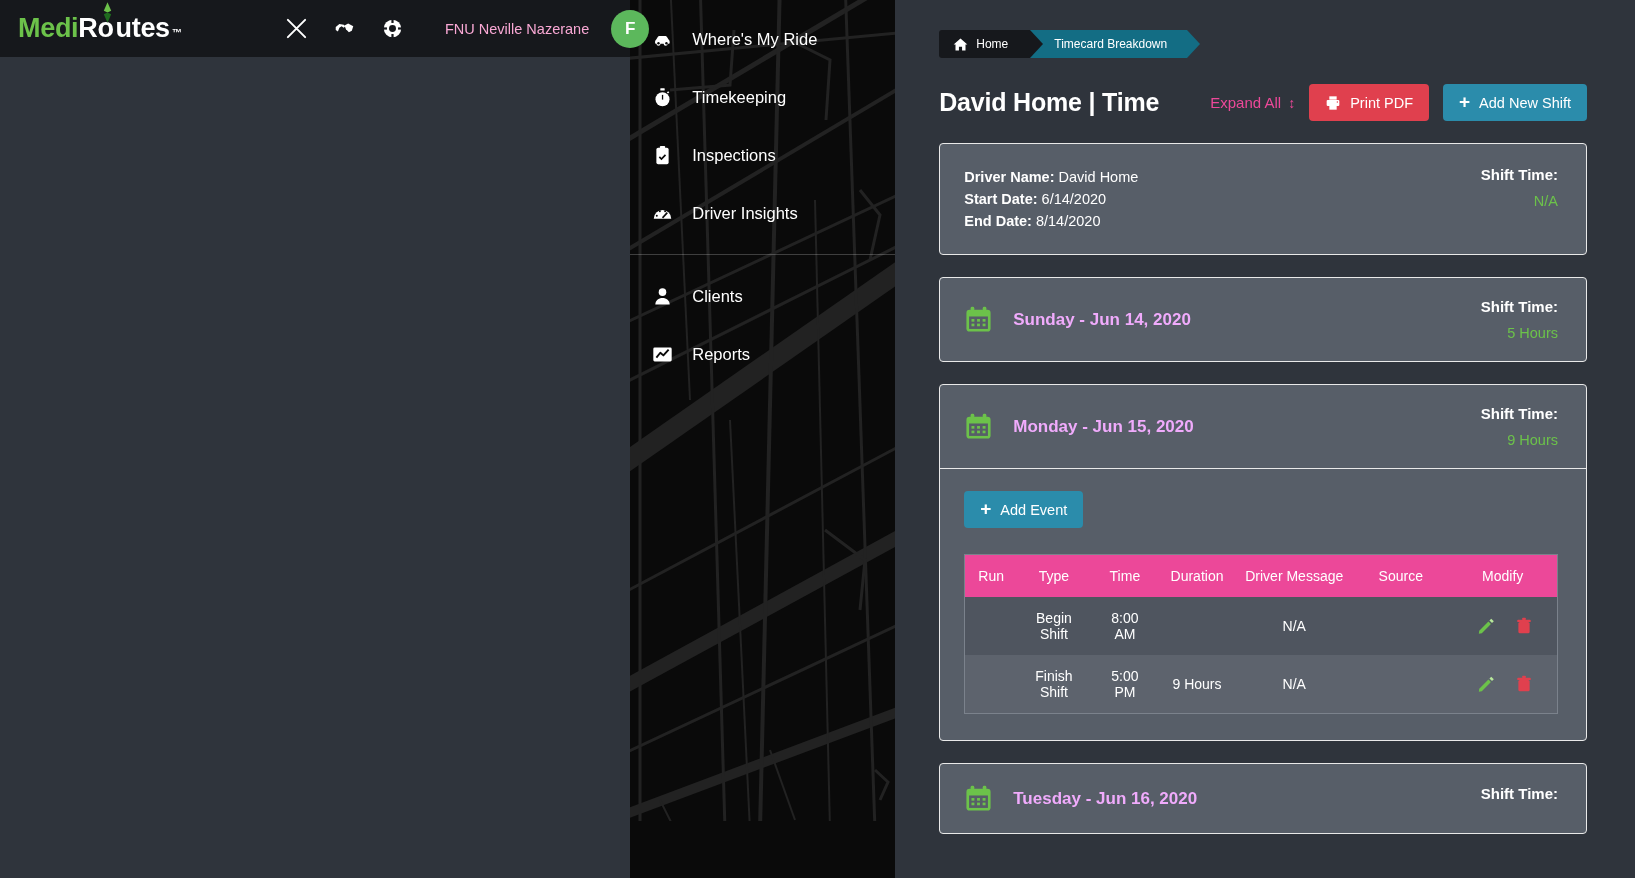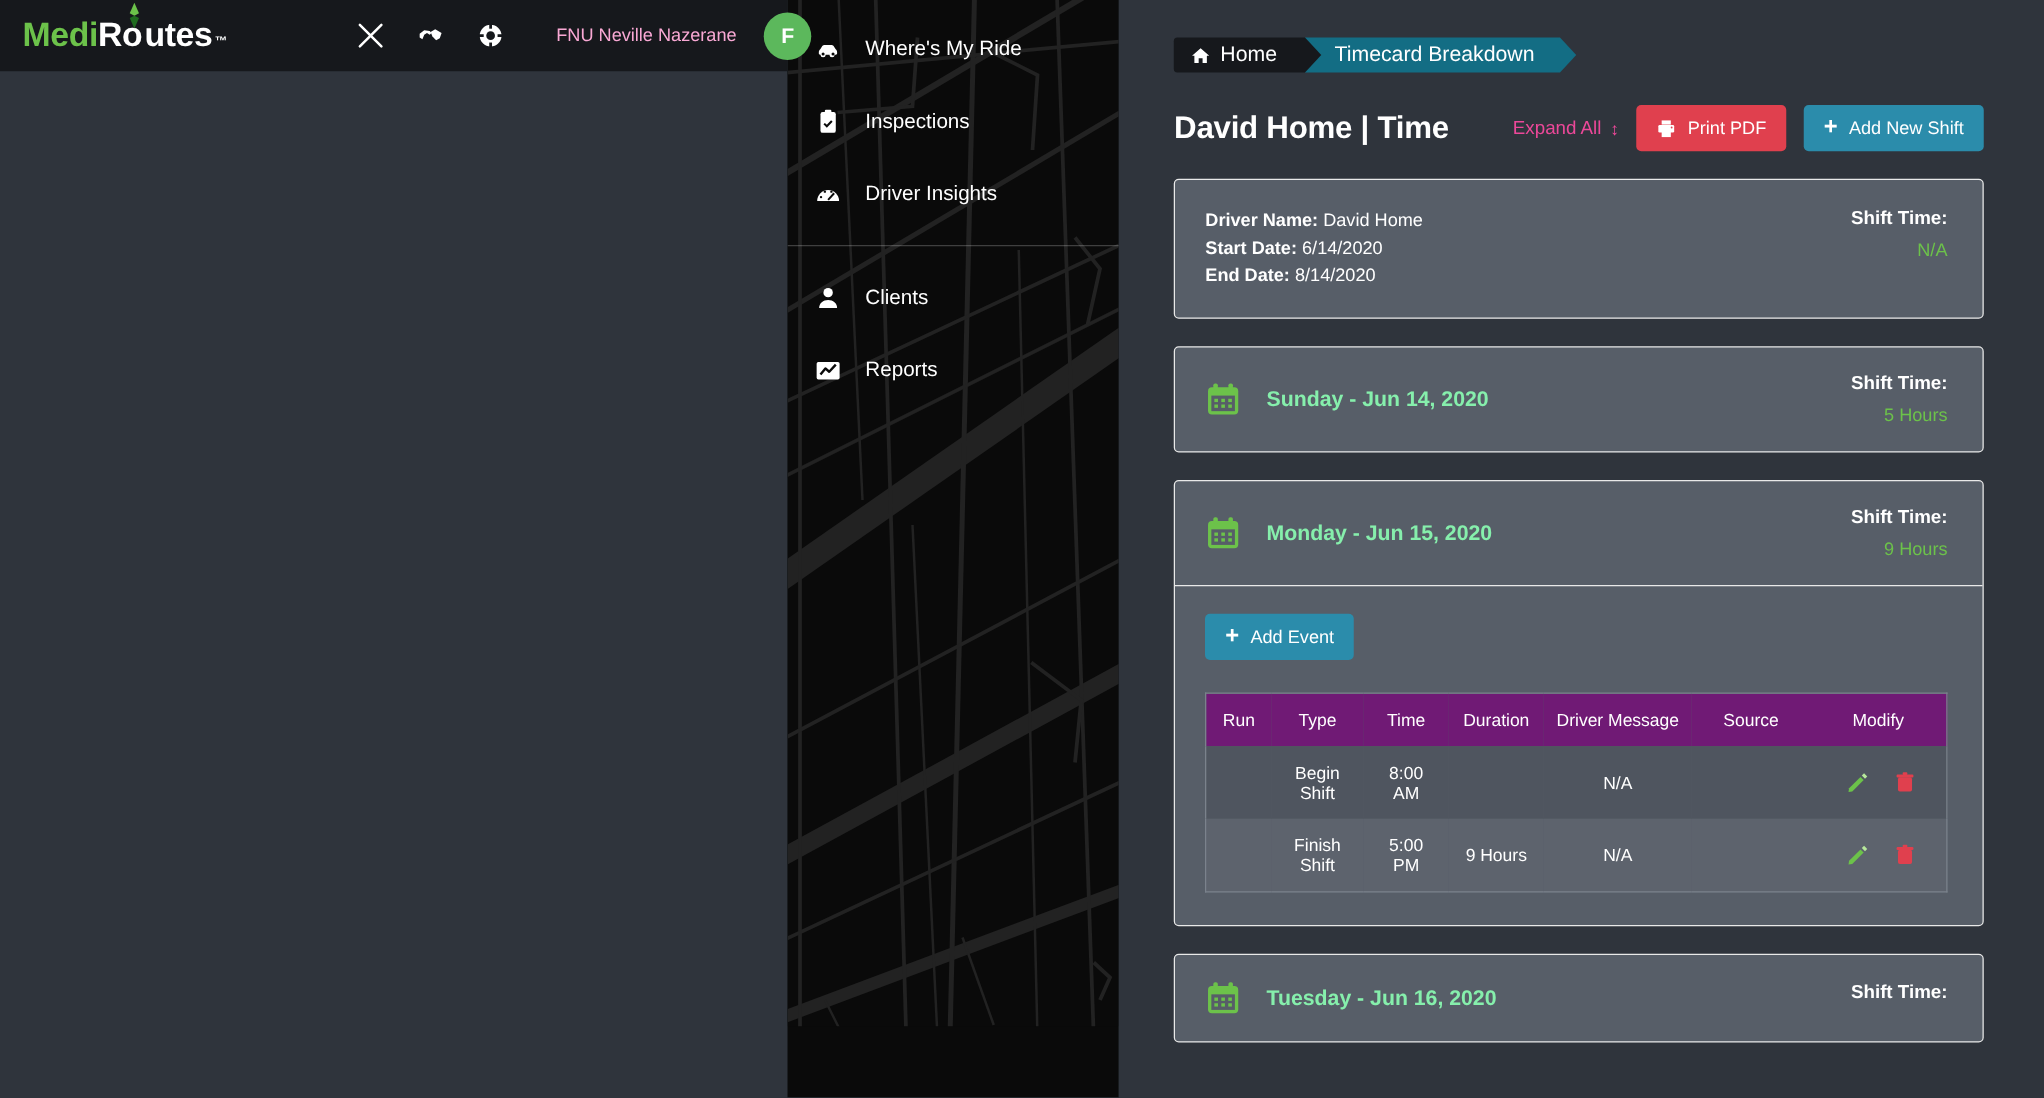--- a/index.html
+++ b/index.html
@@ -92,21 +92,21 @@
 
   
   .main {
     flex: 1; background: #2f343c;
     overflow: hidden; position: relative;
     padding: 0 0 0 0;
   }
   .main-inner { padding: 30px 48px 0 44px; }
 
   
-  .breadcrumb { display: flex; align-items: stretch; height: 28px; font-size: 17px; text-align: center; }
+  .breadcrumb { display: flex; align-items: stretch; height: 28px; font-size: 12px; text-align: center; }
   .crumb {
     display: flex; align-items: center; position: relative;
     padding: 0 18px 0 14px; cursor: pointer; color: #fff;
   }
   .crumb.home { background: #16181c; border-radius: 3px 0 0 3px; padding-left: 14px; padding-right: 22px;}
   .crumb.home::after {
     content: ""; position: absolute; right: -13px; top: 0;
     border-top: 14px solid transparent; border-bottom: 14px solid transparent;
     border-left: 13px solid #16181c; z-index: 3;
   }
@@ -157,38 +157,38 @@
   .shift-label { font-size: 15px; font-weight: bold; color: #ffffff; }
   .shift-val { font-size: 14.5px; color: #6cc24a; margin-top: 10px; }
 
   
   .day-head {
     display: flex; align-items: center; justify-content: space-between;
     padding: 20px 28px 20px 24px; cursor: pointer;
   }
   .day-left { display: flex; align-items: center; gap: 20px; }
   .cal-ico { width: 29px; height: 29px; }
-  .day-title { font-size: 17px; font-weight: bold; color: #86efac; }
+  .day-title { font-size: 17px; font-weight: bold; color: #f0abfc; }
   .day-right { text-align: right; }
 
   
   .day-detail { border-top: 1px solid #e9e9e9; padding: 22px 28px 26px 24px; }
   .detail-top { display: flex; justify-content: space-between; align-items: flex-start; }
   .totals { font-size: 14.5px; line-height: 22px; font-weight: bold; }
   .totals .v-white { color: #ffffff; }
   .totals .v-red { color: #e0404e; }
   .totals .v-green { color: #6cc24a; }
 
   table.events {
     width: 100%; border-collapse: collapse; margin-top: 26px;
     border: 1px solid #7b828c;
     font-size: 14px;
   }
   table.events thead th {
-    background: #701a75; color: #ffffff; font-weight: normal;
+    background: #ec4899; color: #ffffff; font-weight: normal;
     padding: 13px 10px; text-align: center; white-space: nowrap;
   }
   table.events tbody td {
     padding: 13px 10px; text-align: center; color: #ffffff;
   }
   table.events tbody tr.r-odd  { background: #4f555f; }
   table.events tbody tr.r-even { background: #5d636d; }
   .col-run      { width: 9%; }
   .col-type     { width: 13%; }
   .col-time     { width: 12%; }
@@ -291,20 +291,31 @@
           <span class="nav-ico">
             <svg viewBox="0 0 24 24">
                 <path d="M3.5 14.5c0-1 .6-2 1.3-2.6l1.6-2.6C6.9 8.5 7.8 8 8.8 8h6.1c1 0 1.9.5 2.4 1.3l1.6 2.6c.8.6 1.3 1.6 1.3 2.6v1.2c0 .6-.5 1.1-1.1 1.1h-1.2a2.3 2.3 0 0 1-4.6 0H9.7a2.3 2.3 0 0 1-4.6 0H4.6c-.6 0-1.1-.5-1.1-1.1z"></path>
                 <circle cx="7.4" cy="16.2" r="1.4" fill="#0a0a0a"></circle>
                 <circle cx="16.5" cy="16.2" r="1.4" fill="#0a0a0a"></circle>
               </svg>
           </span>
           <span class="nav-label">Where's My Ride</span>
         </div>
 
+        <div class="nav-item">
+          <span class="nav-ico">
+            <svg viewBox="0 0 24 24">
+                <rect x="9.5" y="1.5" width="5" height="2.4" rx="0.6"></rect>
+                <path d="M17 6.2l1.4-1.4 1.3 1.3-1.4 1.4z"></path>
+                <circle cx="12" cy="14" r="8"></circle>
+                <rect x="11.3" y="9" width="1.5" height="5.4" fill="#0a0a0a"></rect>
+              </svg>
+          </span>
+          <span class="nav-label">Timekeeping</span>
+        </div>
 
         <div class="nav-item">
           <span class="nav-ico">
             <svg viewBox="0 0 24 24">
                 <rect x="5" y="3" width="14" height="19" rx="2"></rect>
                 <rect x="9" y="1" width="6" height="3.6" rx="1"></rect>
                 <path d="M8.4 13.6l2.4 2.4 4.6-4.8" stroke="#0a0a0a" stroke-width="1.9" fill="none"></path>
               </svg>
           </span>
           <span class="nav-label">Inspections</span>

